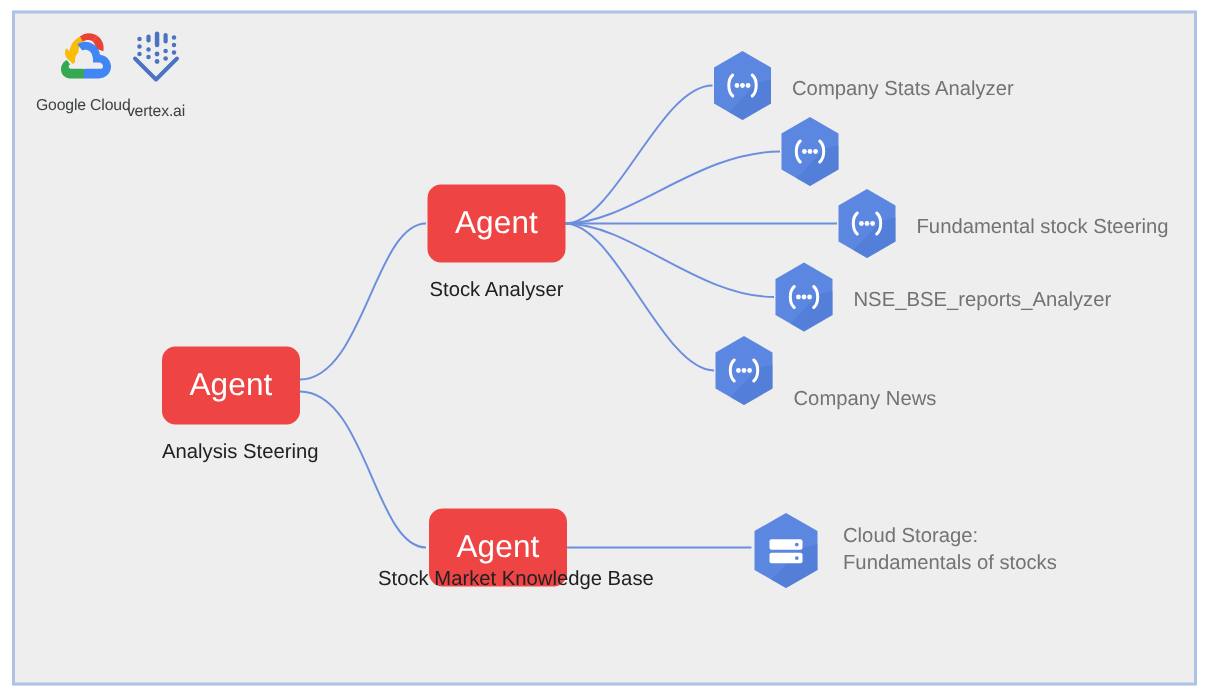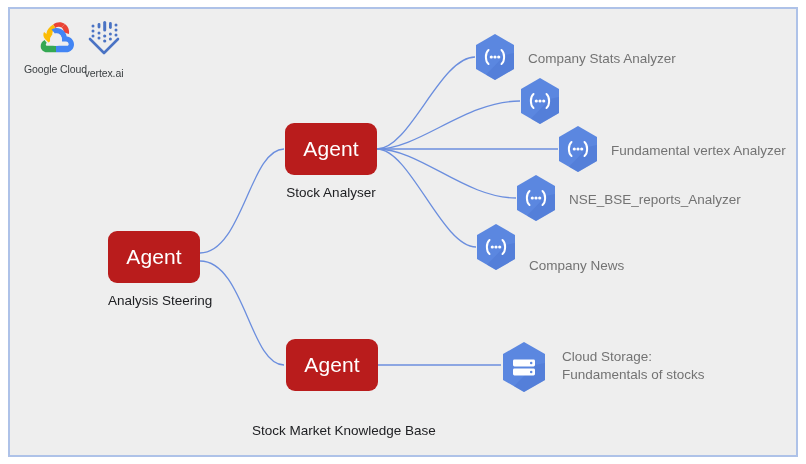--- a/index.html
+++ b/index.html
@@ -40,21 +40,21 @@
     color: #3c4043;
     letter-spacing: -0.1px;
     white-space: nowrap;
   }
   #gc-logo { left: 14px; top: 9px; }
   #vx-logo { left: 72px; top: 7px; }
 
   
   .agent-node {
     position: absolute;
-    background: #b91c1c;
+    background: #ef4444;
     border-radius: 9px;
     display: flex;
     align-items: center;
     justify-content: center;
     color: #ffffff;
     font-size: 21px;
     letter-spacing: 0.1px;
   }
   .agent-caption {
     position: absolute;
@@ -158,21 +158,21 @@
   <div class="agent-caption" style="left:98px; top:284px; width:92px;">Analysis Steering</div>
 
   <div class="agent-node" style="left:275px; top:114px; width:92px; height:52px;">
     <span>Agent</span>
   </div>
   <div class="agent-caption" style="left:270px; top:176px; width:102px;">Stock Analyser</div>
 
   <div class="agent-node" style="left:276px; top:330px; width:92px; height:52px;">
     <span>Agent</span>
   </div>
-  <div class="agent-caption" style="left:242px; top:414px; width:160px;">Stock Market Knowledge Base</div>
+  <div class="agent-caption" style="left:242px; top:369px; width:160px;">Stock Market Knowledge Base</div>
 
   <div class="hex-node" style="left:464px; top:24px;">
     <svg width="42" height="48" viewBox="0 0 42 48">
       <path d="M21 1 L40 12 L40 36 L21 47 L2 36 L2 12 Z" fill="#5b87e0"></path>
       <path d="M40 20 L40 36 L21 47 L12 41.8 L31 22 Z" fill="#4f79d4" opacity="0.55"></path>
       <g fill="none" stroke="#ffffff" stroke-width="2" stroke-linecap="round">
         <path d="M14.5 17 C11 20 11 28 14.5 31"></path>
         <path d="M27.5 17 C31 20 31 28 27.5 31"></path>
       </g>
       <g fill="#ffffff">
@@ -208,21 +208,21 @@
         <path d="M14.5 17 C11 20 11 28 14.5 31"></path>
         <path d="M27.5 17 C31 20 31 28 27.5 31"></path>
       </g>
       <g fill="#ffffff">
         <circle cx="17.3" cy="24" r="1.6"></circle>
         <circle cx="21.0" cy="24" r="1.6"></circle>
         <circle cx="24.7" cy="24" r="1.6"></circle>
       </g>
     </svg>
   </div>
-  <div class="hex-label" style="left:601px; top:133px;">Fundamental vertex Analyzer</div>
+  <div class="hex-label" style="left:601px; top:133px;">Fundamental stock Steering</div>
 
   <div class="hex-node" style="left:505px; top:165px;">
     <svg width="42" height="48" viewBox="0 0 42 48">
       <path d="M21 1 L40 12 L40 36 L21 47 L2 36 L2 12 Z" fill="#5b87e0"></path>
       <path d="M40 20 L40 36 L21 47 L12 41.8 L31 22 Z" fill="#4f79d4" opacity="0.55"></path>
       <g fill="none" stroke="#ffffff" stroke-width="2" stroke-linecap="round">
         <path d="M14.5 17 C11 20 11 28 14.5 31"></path>
         <path d="M27.5 17 C31 20 31 28 27.5 31"></path>
       </g>
       <g fill="#ffffff">

